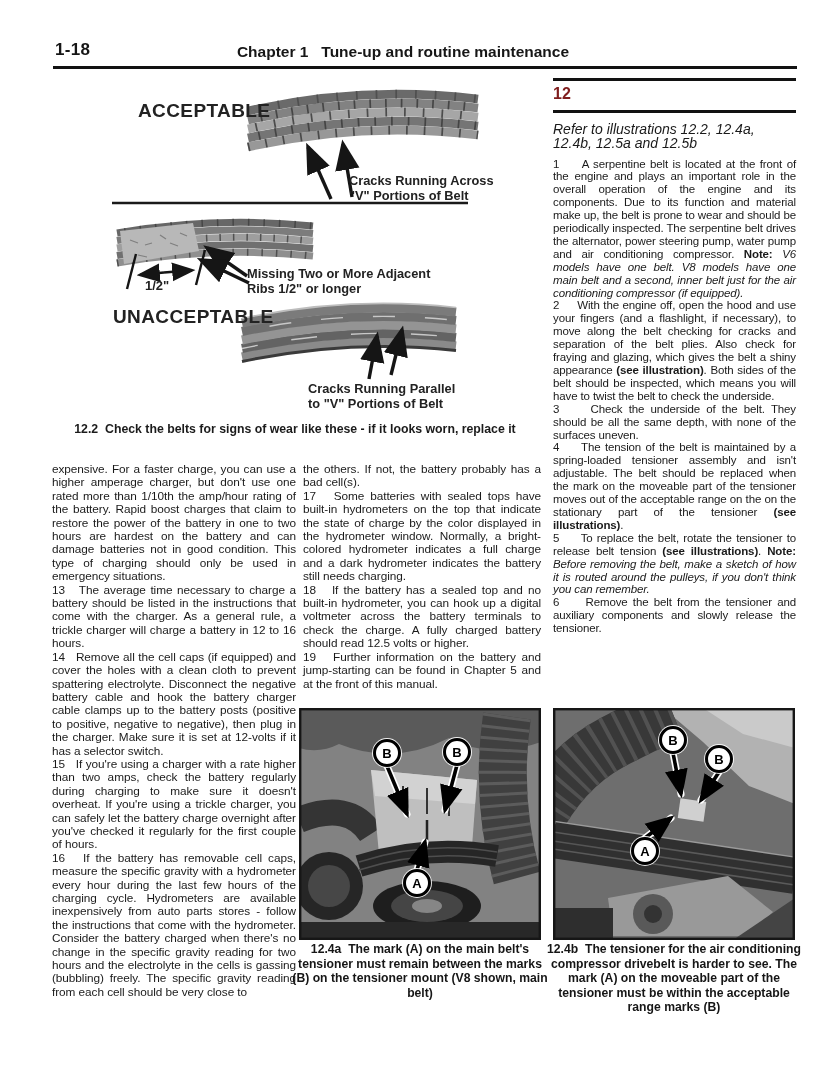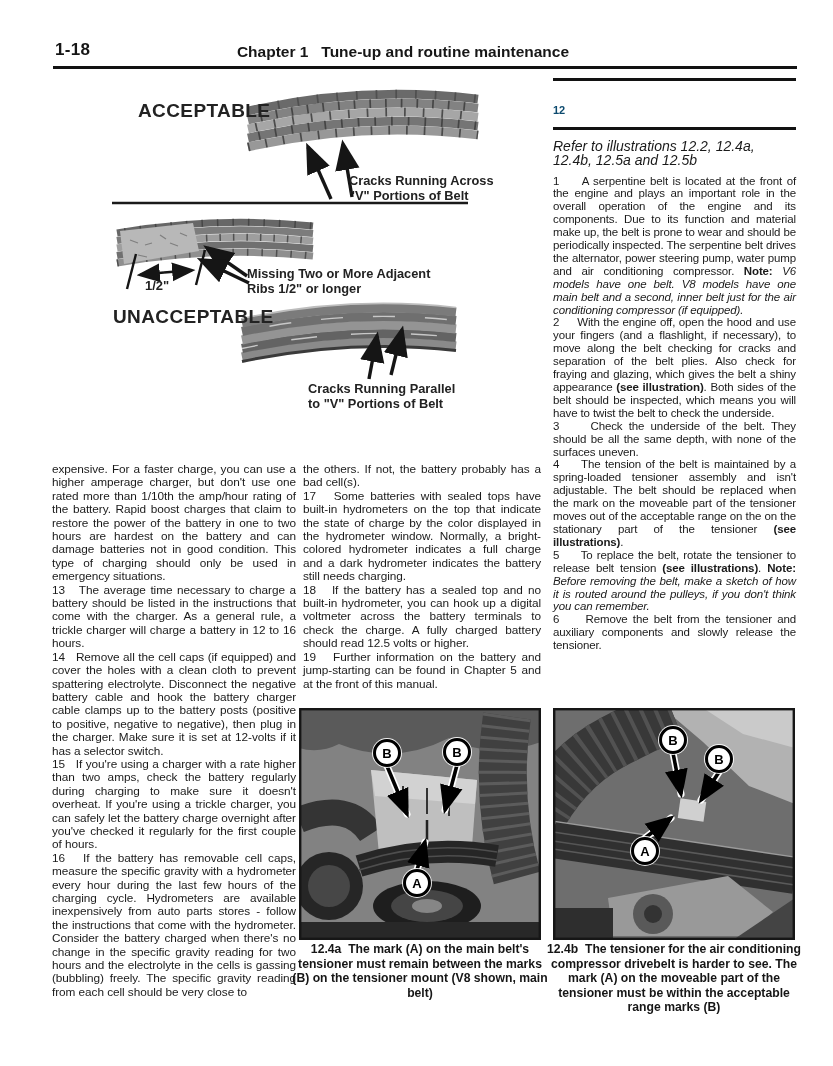--- a/index.html
+++ b/index.html
@@ -22,21 +22,21 @@
   .half  { left:95px;  top:193px; font-size:13px; }
   .mr    { left:197px; top:181px; }
   .unacc { left:63px;  top:221px; }
   .cp    { left:258px; top:296px; }
   .figcap { position:absolute; left:0; top:337px; width:100%; text-align:center;
             font-weight:bold; font-size:12.3px; color:#1b1b1b; }
 
   
   .rcol { position:absolute; left:553px; top:78px; width:243px; }
   .rule { height:2.5px; background:#121212; }
-  .shead { display:flex; margin:21px 0 8px; font-weight:bold; font-size:11px; line-height:17.5px; color:#0c4a6e; }
+  .shead { display:flex; margin:4px 0 8px; font-weight:bold; font-size:16px; line-height:17.5px; color:#7f1d1d; }
   .snum  { width:27px; flex:none; }
   .stitle{ flex:1; }
   .refer { font-style:italic; font-size:14px; line-height:14px; margin:9px 0 8px; color:#1a1a1a; }
   .bp { text-align:justify; color:#1a1a1a; margin:0; }
   .rcol .bp { font-size:11.5px; line-height:12.9px; letter-spacing:-0.12px; }
 
   
   .col { position:absolute; top:463px; }
   .c1 { left:52px;  width:244px; }
   .c2 { left:303px; width:238px; }
@@ -131,20 +131,21 @@
   <div class="fl half">1/2"</div>
   <div class="fl small mr">
     <div>Missing Two or More Adjacent</div>
     <div>Ribs 1/2" or longer</div>
   </div>
   <div class="fl big unacc">UNACCEPTABLE</div>
   <div class="fl small cp">
     <div>Cracks Running Parallel</div>
     <div>to "V" Portions of Belt</div>
   </div>
+  <div class="figcap">12.2&nbsp;&nbsp;Check the belts for signs of wear like these - if it looks worn, replace it</div>
 </div>
 
 <div class="rcol">
   <div class="rule"></div>
   <div class="shead">
     <span class="snum">12</span>
   </div>
   <div class="rule"></div>
   <div class="refer">Refer to illustrations 12.2, 12.4a, 12.4b, 12.5a and 12.5b</div>
   <p class="bp"><span>1&nbsp;&nbsp;&nbsp;&nbsp;&nbsp;A serpentine belt is located at the front of the engine and plays an important role in the overall operation of the engine and its components. Due to its function and material make up, the belt is prone to wear and should be periodically inspected. The serpentine belt drives the alternator, power steering pump, water pump and air conditioning compressor. </span><span style="font-weight: bold;">Note: </span><span style="font-style: italic;">V6 models have one belt. V8 models have one main belt and a second, inner belt just for the air conditioning compressor (if equipped).</span></p>

